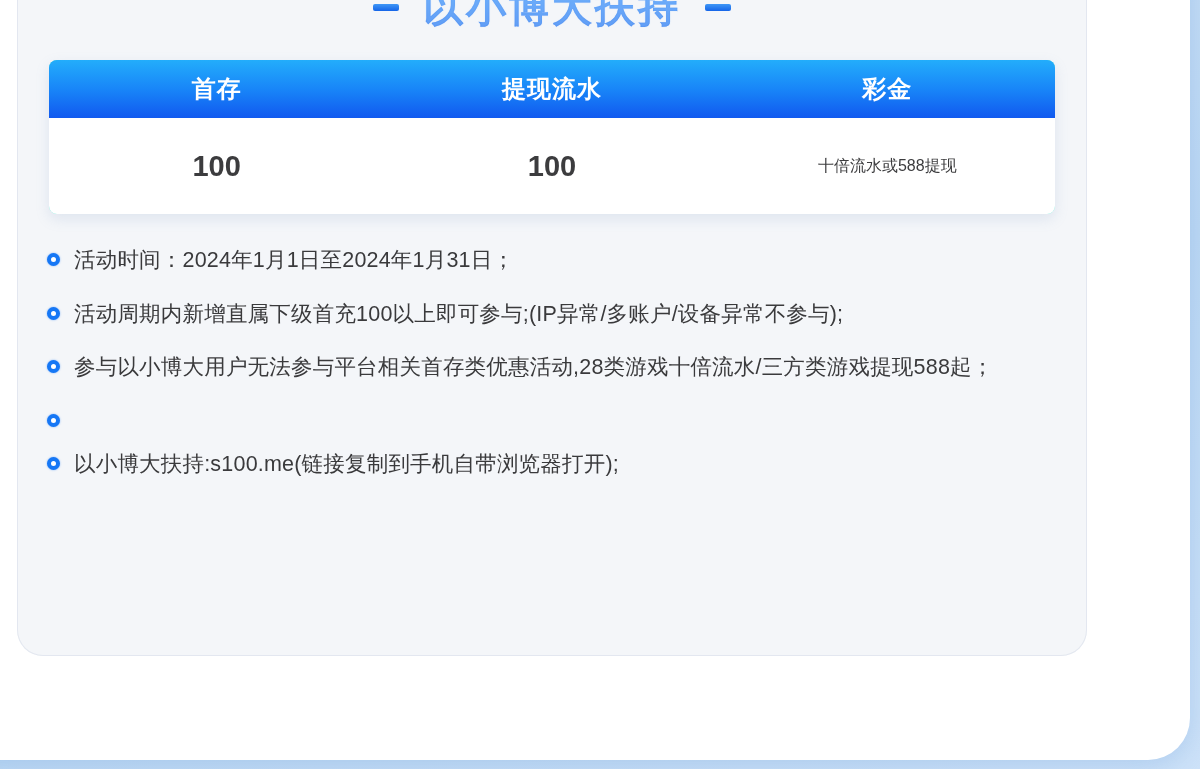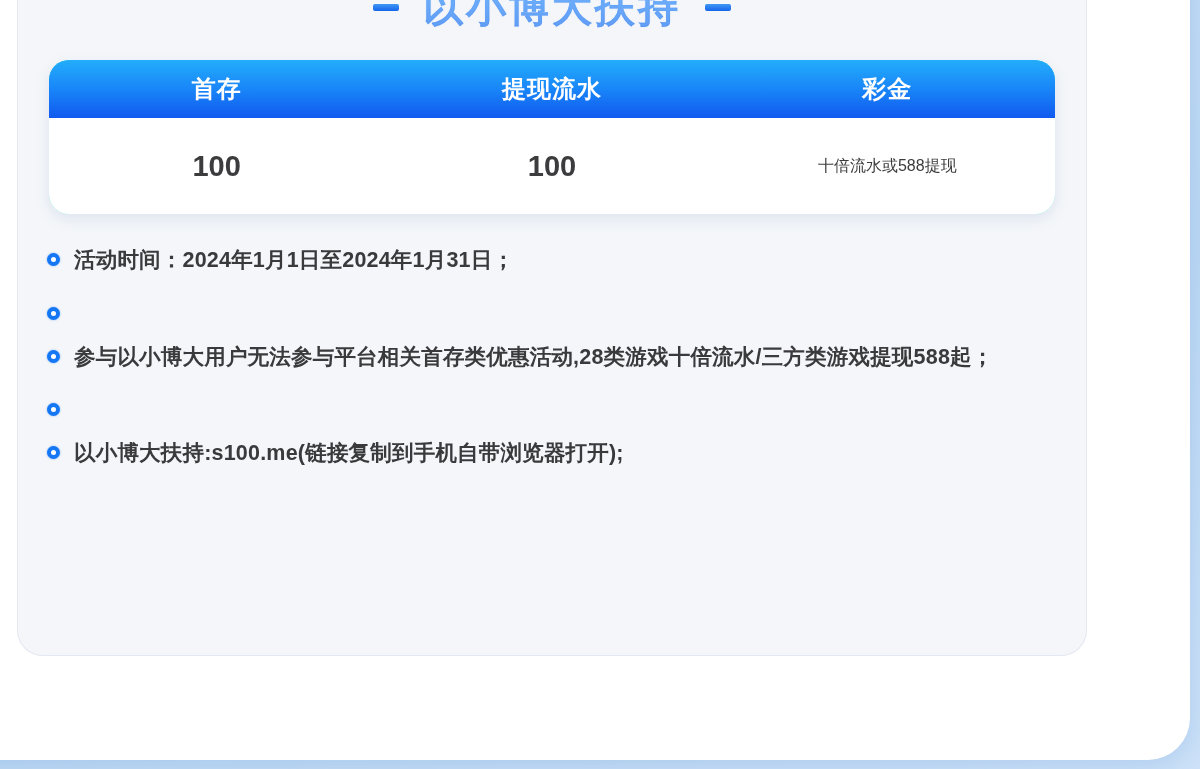--- a/index.html
+++ b/index.html
@@ -76,21 +76,21 @@
     background-clip: text;
     color: transparent;
     -webkit-text-fill-color: transparent;
     text-shadow: 0 0 1px rgba(140, 195, 255, 0.6);
     font-family: "Liberation Sans", "DejaVu Sans", sans-serif;
   }
 
   
   .table-wrap {
     margin: 30px 32px 0 32px;
-    border-radius: 20px;
+    border-radius: 8px;
     background: #5eead4;
     box-shadow: 0 5px 14px rgba(120, 150, 195, 0.18);
     overflow: hidden;
   }
 
   .table-head {
     display: flex;
     height: 58px;
     background: linear-gradient(180deg, #23adfb 0%, #1884f8 52%, #1159ef 100%);
   }
@@ -130,21 +130,20 @@
   .text-cell {
     font-size: 16px;
     font-weight: 400;
     line-height: 1.33;
   }
 
   
   .terms {
     margin: 30px 30px 0 30px;
     list-style: none;
-    font-weight: bold;
   }
 
   .term-item {
     display: flex;
     align-items: flex-start;
     gap: 14px;
     margin-bottom: 21px;
   }
 
   .bullet-icon {
@@ -197,20 +196,21 @@
           </div>
         </div>
 
         <ul class="terms">
           <li class="term-item">
             <span class="bullet-icon"></span>
             <span class="term-text">活动时间：2024年1月1日至2024年1月31日；</span>
           </li>
           <li class="term-item">
             <span class="bullet-icon"></span>
+            <span class="term-text">活动周期内新增直属下级首充100以上即可参与;(IP异常/多账户/设备异常不参与);</span>
           </li>
           <li class="term-item">
             <span class="bullet-icon"></span>
             <span class="term-text">参与以小博大用户无法参与平台相关首存类优惠活动,28类游戏十倍流水/三方类游戏提现588起；</span>
           </li>
           <li class="term-item">
             <span class="bullet-icon"></span>
           </li>
           <li class="term-item">
             <span class="bullet-icon"></span>

